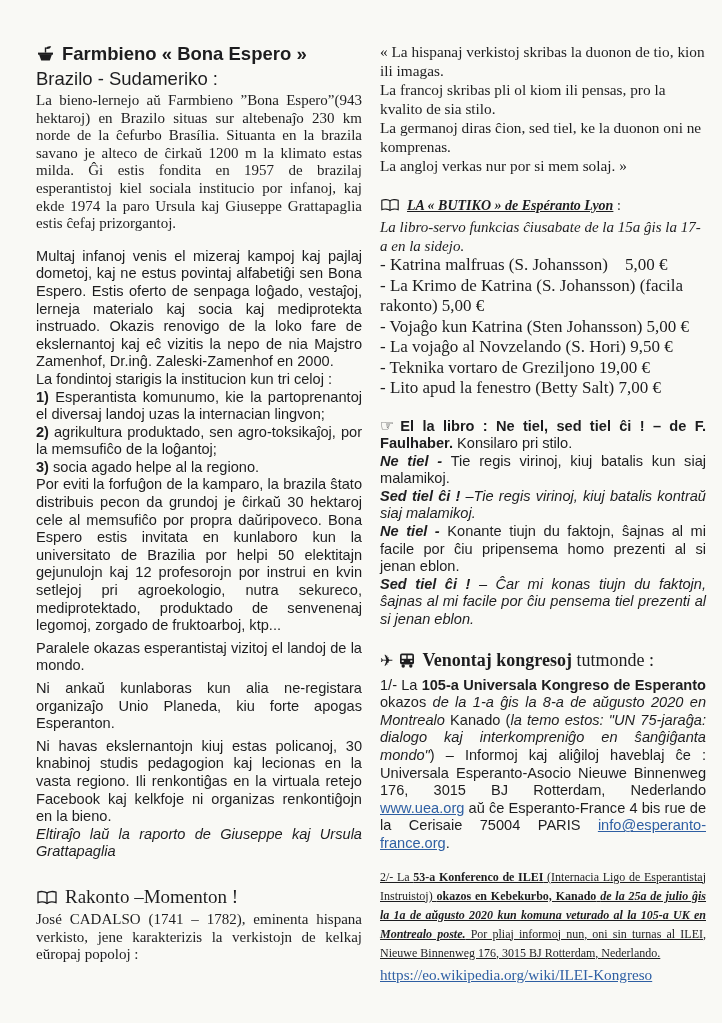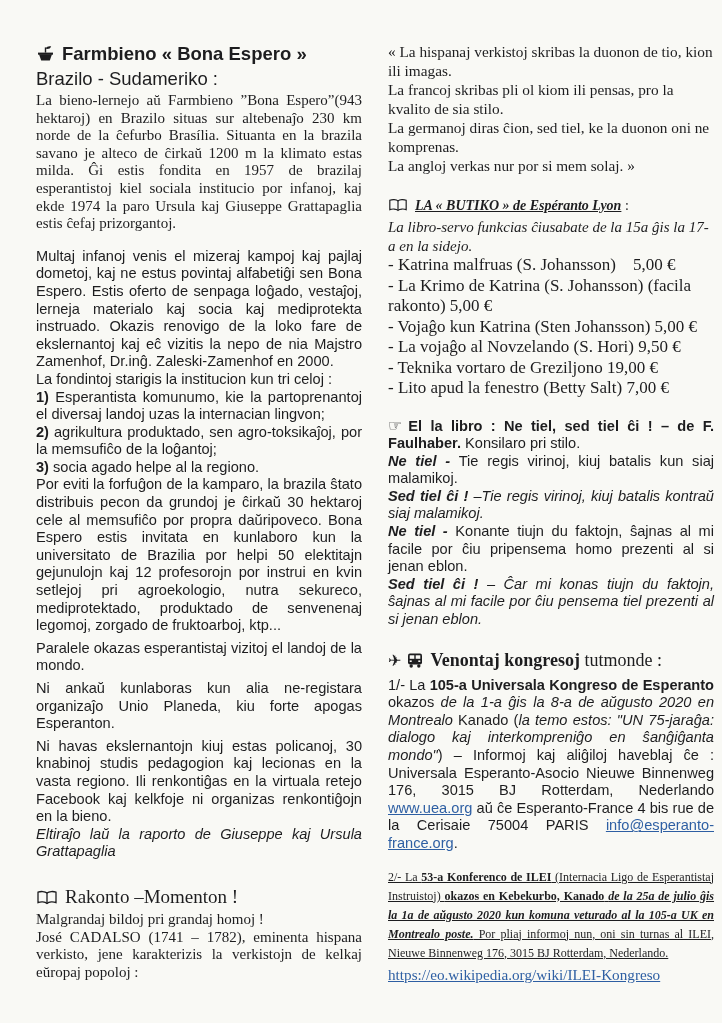--- a/index.html
+++ b/index.html
@@ -1,21 +1,21 @@
 <!DOCTYPE html>
 <html><head>
 <meta charset="utf-8">
 <style>
   html,body{margin:0;padding:0;background:#d9d9d6;}
   .page{
     width:722px;height:1023px;position:relative;overflow:hidden;
     background:#f9f9f5;color:#1d1d1f;
     box-shadow:0 0 6px rgba(0,0,0,.25);
   }
-  .cols{position:absolute;left:36px;top:42px;display:flex;gap:26px;}
+  .cols{position:absolute;left:36px;top:42px;display:flex;gap:18px;}
   .col{width:326px;flex:0 0 326px;}
   .serif{font-family:"Liberation Serif",serif;}
   .sans{font-family:"Liberation Sans",sans-serif;}
   p{margin:0;}
   .b{font-weight:700;}
   .i{font-style:italic;}
   .u{text-decoration:underline;}
   a.link,.link{color:#2e5fa3;text-decoration:underline;cursor:pointer;font-style:normal;}
   .just{text-align:justify;}
   .body-serif{font-size:15px;line-height:17.6px;}
@@ -65,21 +65,20 @@
       <p class="sans body-sans just gap-sm">Ni ankaŭ kunlaboras kun alia ne-registara organizaĵo Unio Planeda, kiu forte apogas Esperanton.</p>
       <p class="sans body-sans just gap-sm">Ni havas ekslernantojn kiuj estas policanoj, 30 knabinoj studis pedagogion kaj lecionas en la vasta regiono. Ili renkontiĝas en la virtuala retejo Facebook kaj kelkfoje ni organizas renkontiĝojn en la bieno.</p>
       <p class="sans body-sans just i">Eltiraĵo laŭ la raporto de Giuseppe kaj Ursula Grattapaglia</p>
 
       <p class="serif h-rakonto">
         <span class="icon"><svg width="22" height="15" viewBox="0 0 22 15" fill="none" stroke="#1d1d1f" stroke-width="1.3">
               <path d="M11 3 C9 1.2 4.6 1.2 2 2.2 V12.6 C4.6 11.6 9 11.6 11 13.4 C13 11.6 17.4 11.6 20 12.6 V2.2 C17.4 1.2 13 1.2 11 3 Z"></path>
               <path d="M11 3 V13.4"></path>
             </svg></span><span>Rakonto –Momenton !</span>
       </p>
-      <p class="serif body-serif">Malgrandaj bildoj pri grandaj homoj !</p>
       <p class="serif body-serif just">José CADALSO (1741 – 1782), eminenta hispana verkisto, jene karakterizis la verkistojn de kelkaj eŭropaj popoloj :</p>
 
     </div>
 
     <div class="col">
 
       <div class="serif quote">
         <p>« La hispanaj verkistoj skribas la duonon de tio, kion ili imagas.</p>
         <p>La francoj skribas pli ol kiom ili pensas, pro la kvalito de sia stilo.</p>
         <p>La germanoj diras ĉion, sed tiel, ke la duonon oni ne komprenas.</p>

